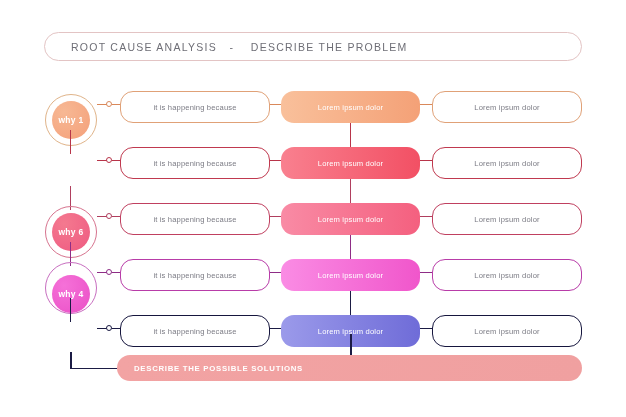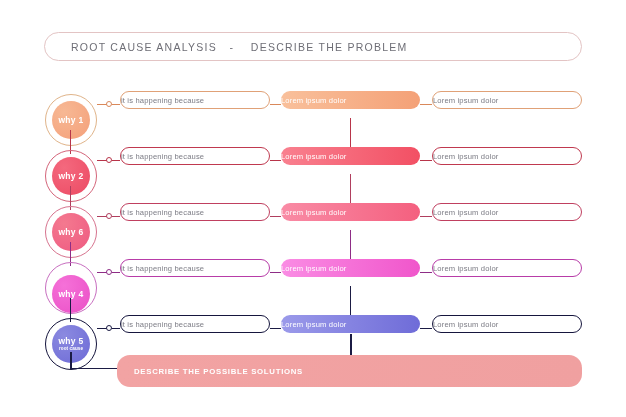--- a/index.html
+++ b/index.html
@@ -127,27 +127,27 @@
     position: absolute;
     left: 350px;
     width: 1px;
     top: 40px;
     height: 36px;
   }
 
   
   .pill {
     position: absolute;
-    height: 18px;
+    height: 32px;
     top: 13px;
     border-radius: 13px;
     box-sizing: border-box;
     display: flex;
     align-items: center;
-    justify-content: flex-start;
+    justify-content: center;
   }
   .pill-left  { left: 120px; width: 150px; background: #ffffff; border-width: 1px; border-style: solid; }
   .pill-mid   { left: 281px; width: 139px; border: none; }
   .pill-right { left: 432px; width: 150px; background: #ffffff; border-width: 1px; border-style: solid; }
 
   .pill-left .pill-text,
   .pill-right .pill-text {
     font-size: 7.6px;
     color: #7b7b84;
     letter-spacing: 0.15px;
@@ -157,21 +157,21 @@
     color: #ffffff;
     letter-spacing: 0.15px;
   }
 
   
   .solutions-bar {
     position: absolute;
     left: 117px;
     top: 355px;
     width: 465px;
-    height: 32px;
+    height: 26px;
     border-radius: 13px;
     display: flex;
     align-items: center;
   }
   .solutions-text {
     padding-left: 17px;
     font-size: 7.8px;
     font-weight: bold;
     letter-spacing: 0.7px;
     color: #ffffff;
@@ -228,25 +228,20 @@
           <div class="pill-text">it is happening because</div>
         </div>
         <div class="pill pill-mid" style="background: linear-gradient(to right, rgb(249, 192, 155), rgb(244, 161, 119));">
           <div class="pill-text">Lorem ipsum dolor</div>
         </div>
         <div class="pill pill-right" style="border-color: rgb(224, 161, 119);">
           <div class="pill-text">Lorem ipsum dolor</div>
         </div>
       </div>
       <div class="row" style="top: 134px;">
-        <div class="why-circle" style="border: 1.5px solid rgb(212, 101, 122);">
-          <div class="why-inner" style="background: radial-gradient(circle at 32% 28%, rgb(244, 105, 126), rgb(236, 74, 99));">
-            <div class="why-label">why 2</div>
-          </div>
-        </div>
         <div class="conn conn-a" style="background: rgb(184, 53, 74);"></div>
         <div class="conn conn-b" style="background: rgb(184, 53, 74);"></div>
         <div class="conn conn-c" style="background: rgb(184, 53, 74);"></div>
         <div class="conn conn-d" style="background: rgb(184, 53, 74);"></div>
         <div class="node-dot" style="border: 1.2px solid rgb(184, 53, 74);"></div>
         <div class="vline-circle" style="background: rgb(176, 63, 94);"></div>
         <div class="vline-mid" style="background: rgb(176, 63, 94);"></div>
         <div class="pill pill-left" style="border-color: rgb(192, 57, 79);">
           <div class="pill-text">it is happening because</div>
         </div>
@@ -297,26 +292,20 @@
           <div class="pill-text">it is happening because</div>
         </div>
         <div class="pill pill-mid" style="background: linear-gradient(to right, rgb(250, 140, 228), rgb(240, 86, 203));">
           <div class="pill-text">Lorem ipsum dolor</div>
         </div>
         <div class="pill pill-right" style="border-color: rgb(184, 60, 168);">
           <div class="pill-text">Lorem ipsum dolor</div>
         </div>
       </div>
       <div class="row" style="top: 302px;">
-        <div class="why-circle" style="border: 1.5px solid rgb(20, 20, 60);">
-          <div class="why-inner" style="background: radial-gradient(circle at 32% 28%, rgb(139, 138, 224), rgb(109, 106, 214));">
-            <div class="why-label">why 5</div>
-            <div class="why-sub">root cause</div>
-          </div>
-        </div>
         <div class="conn conn-a" style="background: rgb(27, 27, 68);"></div>
         <div class="conn conn-b" style="background: rgb(27, 27, 68);"></div>
         <div class="conn conn-c" style="background: rgb(27, 27, 68);"></div>
         <div class="conn conn-d" style="background: rgb(27, 27, 68);"></div>
         <div class="node-dot" style="border: 1.2px solid rgb(27, 27, 68);"></div>
         <div class="pill pill-left" style="border-color: rgb(22, 22, 62);">
           <div class="pill-text">it is happening because</div>
         </div>
         <div class="pill pill-mid" style="background: linear-gradient(to right, rgb(155, 154, 234), rgb(111, 108, 216));">
           <div class="pill-text">Lorem ipsum dolor</div>

